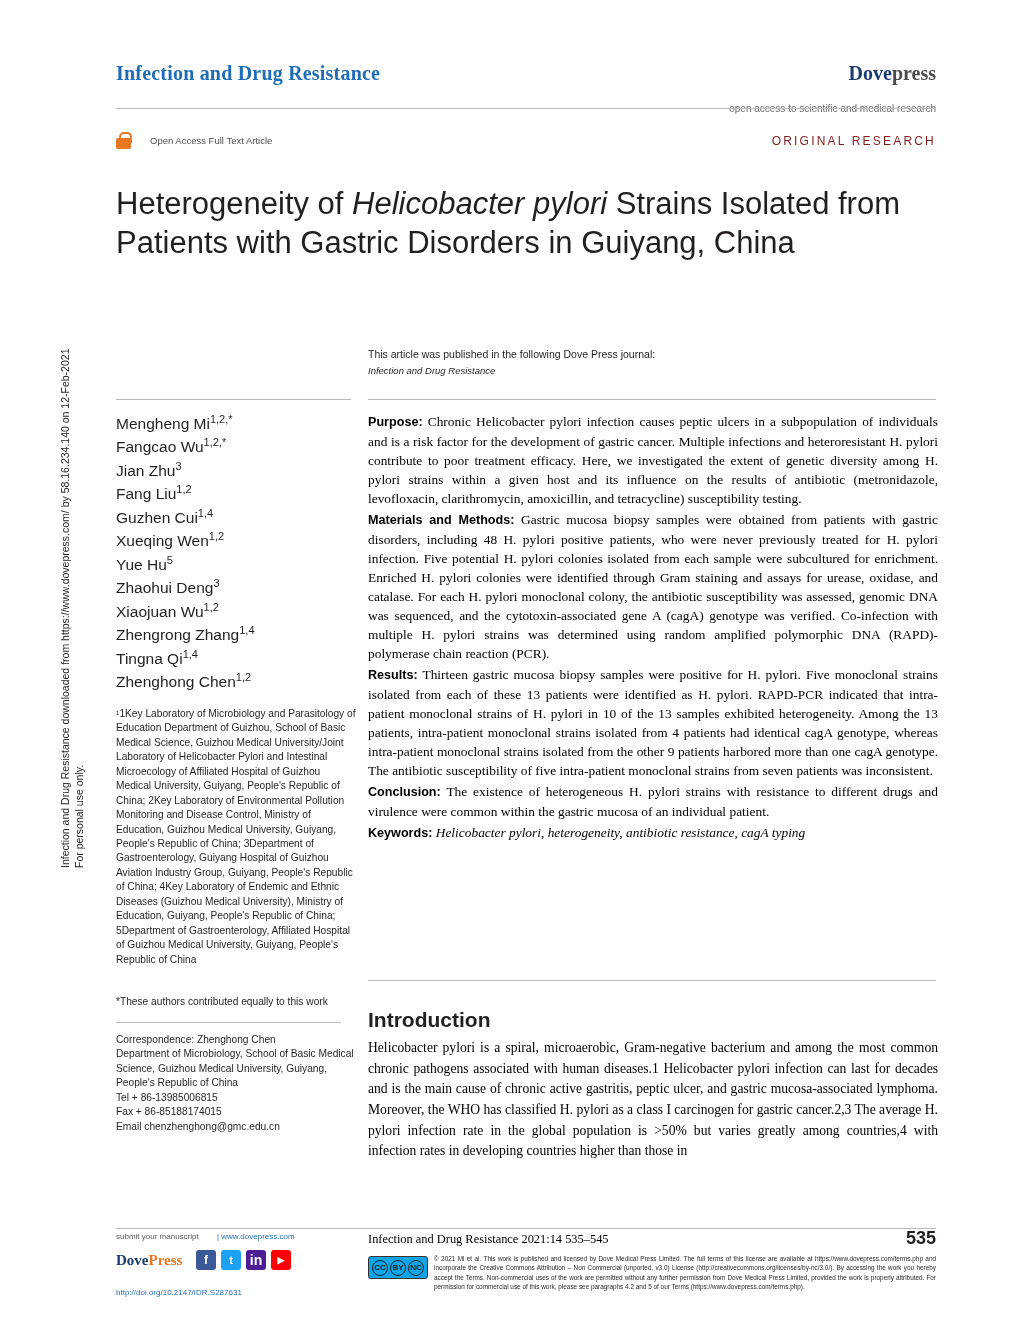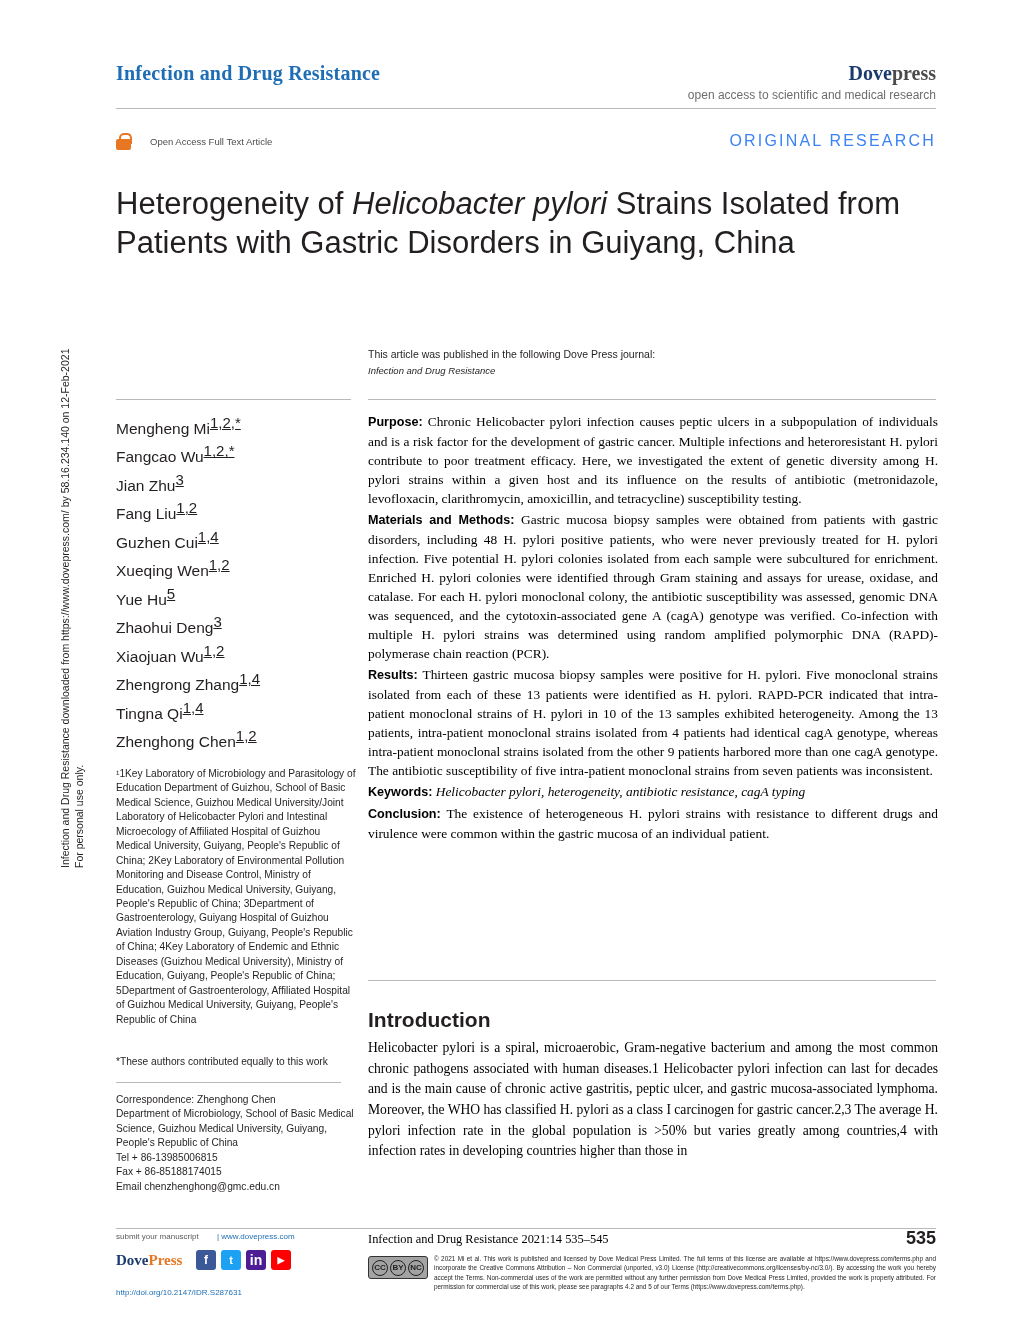--- a/index.html
+++ b/index.html
@@ -41,21 +41,21 @@
   .dove-brand {
     text-align:right;
   }
   .dove-brand .dove-logo {
     font-family:"Liberation Serif", serif;
     font-size:20px; font-weight:bold; color:#1b3b6f;
   }
   .dove-brand .dove-logo .press { color:#4b4b4b; font-weight:bold; }
   .dove-brand .tagline {
     font-family:"Liberation Sans", sans-serif;
-    font-size:12px; color:#6d6d6d; margin-top:3px;
+    font-size:10px; color:#6d6d6d; margin-top:18px;
   }
 
   .hr-top {
     position:absolute; left:116px; right:88px; top:108px;
     border-top:1px solid #b9b9b9;
   }
 
   
   .oa-row {
     position:absolute; left:116px; right:88px; top:132px;
@@ -73,21 +73,21 @@
     position:absolute; left:3px; top:0; width:9px; height:9px;
     border:2px solid #e87722; border-bottom:none;
     border-radius:5px 5px 0 0;
   }
   .oa-text {
     font-family:"Liberation Sans", sans-serif;
     font-size:9.5px; color:#4d4d4d;
   }
   .orig-research {
     font-family:"Liberation Sans", sans-serif;
-    font-size:16px; letter-spacing:2.2px; color:#3b82f6;
+    font-size:12px; letter-spacing:2.2px; color:#7f1d1d;
   }
 
   
   .title {
     position:absolute; left:116px; top:163px; width:820px;
     font-family:"Liberation Sans", sans-serif;
     font-size:31px; line-height:1.28; color:#231f20;
     font-weight:normal;
   }
   .title i { font-style:italic; }
@@ -104,21 +104,21 @@
   .hr-abstract { position:absolute; left:368px; right:88px; top:399px; border-top:1px solid #b9b9b9; }
 
   
   .left-col {
     position:absolute; left:116px; top:412px; width:240px;
   }
   .authors {
     font-family:"Liberation Sans", sans-serif;
     font-size:15.5px; line-height:1.44; color:#231f20;
   }
-  .authors sup { font-size:15px; vertical-align:super;text-decoration:underline; }
+  .authors sup { font-size:11px; vertical-align:super; }
 
   .affil {
     margin-top:13px;
     font-family:"Liberation Sans", sans-serif;
     font-size:10.2px; line-height:1.42; color:#231f20;
     text-align:left;
   }
 
   .equal-note {
     margin-top:28px;
@@ -189,21 +189,21 @@
     position:absolute; left:368px; top:1232px;
     font-family:"Liberation Serif", serif; font-size:12.4px; color:#000;
   }
   .page-num {
     position:absolute; right:88px; top:1228px;
     font-family:"Liberation Sans", sans-serif; font-size:18px; font-weight:bold; color:#231f20;
   }
   .cc-badge {
     position:absolute; left:368px; top:1256px;
     width:58px; height:21px; border:1px solid #333; border-radius:3px;
-    display:flex; align-items:center; justify-content:center; gap:2px; background:#a3a3a3;
+    display:flex; align-items:center; justify-content:center; gap:2px; background:#0ea5e9;
   }
   .cc-c {
     width:14px; height:14px; border-radius:50%; border:1.4px solid #222;
     display:flex; align-items:center; justify-content:center;
     font-family:"Liberation Sans", sans-serif; font-size:8px; font-weight:bold; color:#222;
   }
   .license-text {
     position:absolute; left:434px; top:1254px; right:88px;
     font-family:"Liberation Sans", sans-serif; font-size:6.4px; line-height:1.45; color:#231f20;
     text-align:justify;
@@ -277,22 +277,22 @@
       <div>Tel + 86-13985006815</div>
       <div>Fax + 86-85188174015</div>
       <div>Email chenzhenghong@gmc.edu.cn</div>
     </div>
   </div>
 
   <div class="right-col">
     <p><span class="lead">Purpose:</span><span> Chronic Helicobacter pylori infection causes peptic ulcers in a subpopulation of individuals and is a risk factor for the development of gastric cancer. Multiple infections and heteroresistant H. pylori contribute to poor treatment efficacy. Here, we investigated the extent of genetic diversity among H. pylori strains within a given host and its influence on the results of antibiotic (metronidazole, levofloxacin, clarithromycin, amoxicillin, and tetracycline) susceptibility testing.</span></p>
     <p><span class="lead">Materials and Methods:</span><span> Gastric mucosa biopsy samples were obtained from patients with gastric disorders, including 48 H. pylori positive patients, who were never previously treated for H. pylori infection. Five potential H. pylori colonies isolated from each sample were subcultured for enrichment. Enriched H. pylori colonies were identified through Gram staining and assays for urease, oxidase, and catalase. For each H. pylori monoclonal colony, the antibiotic susceptibility was assessed, genomic DNA was sequenced, and the cytotoxin-associated gene A (cagA) genotype was verified. Co-infection with multiple H. pylori strains was determined using random amplified polymorphic DNA (RAPD)-polymerase chain reaction (PCR).</span></p>
     <p><span class="lead">Results:</span><span> Thirteen gastric mucosa biopsy samples were positive for H. pylori. Five monoclonal strains isolated from each of these 13 patients were identified as H. pylori. RAPD-PCR indicated that intra-patient monoclonal strains of H. pylori in 10 of the 13 samples exhibited heterogeneity. Among the 13 patients, intra-patient monoclonal strains isolated from 4 patients had identical cagA genotype, whereas intra-patient monoclonal strains isolated from the other 9 patients harbored more than one cagA genotype. The antibiotic susceptibility of five intra-patient monoclonal strains from seven patients was inconsistent.</span></p>
+    <p><span class="lead">Conclusion:</span><span> The existence of heterogeneous H. pylori strains with resistance to different drugs and virulence were common within the gastric mucosa of an individual patient.</span></p>
     <p><span class="lead">Keywords:</span><i> Helicobacter pylori, heterogeneity, antibiotic resistance, cagA typing</i></p>
-    <p><span class="lead">Conclusion:</span><span> The existence of heterogeneous H. pylori strains with resistance to different drugs and virulence were common within the gastric mucosa of an individual patient.</span></p>
   </div>
 
   <div class="hr-abs-bottom"></div>
 
   <div class="intro-h">Introduction</div>
   <div class="intro-body">Helicobacter pylori is a spiral, microaerobic, Gram-negative bacterium and among the most common chronic pathogens associated with human diseases.1 Helicobacter pylori infection can last for decades and is the main cause of chronic active gastritis, peptic ulcer, and gastric mucosa-associated lymphoma. Moreover, the WHO has classified H. pylori as a class I carcinogen for gastric cancer.2,3 The average H. pylori infection rate in the global population is &gt;50% but varies greatly among countries,4 with infection rates in developing countries higher than those in</div>
 
   <div class="hr-footer"></div>
 
   <div class="submit-line">

